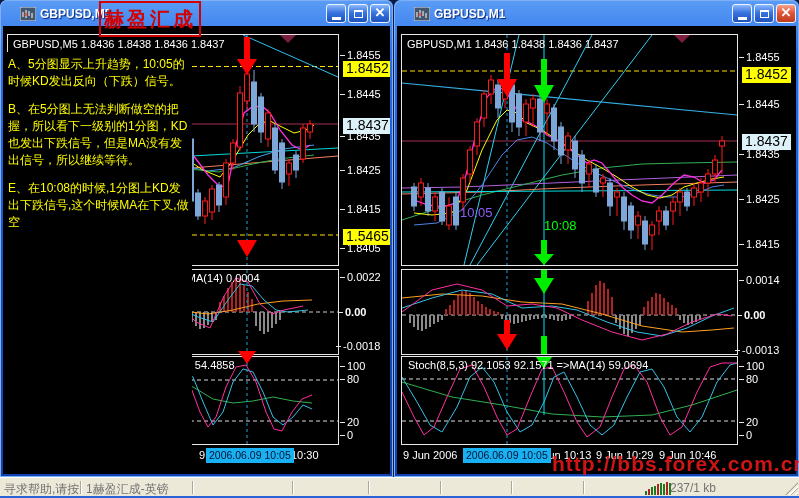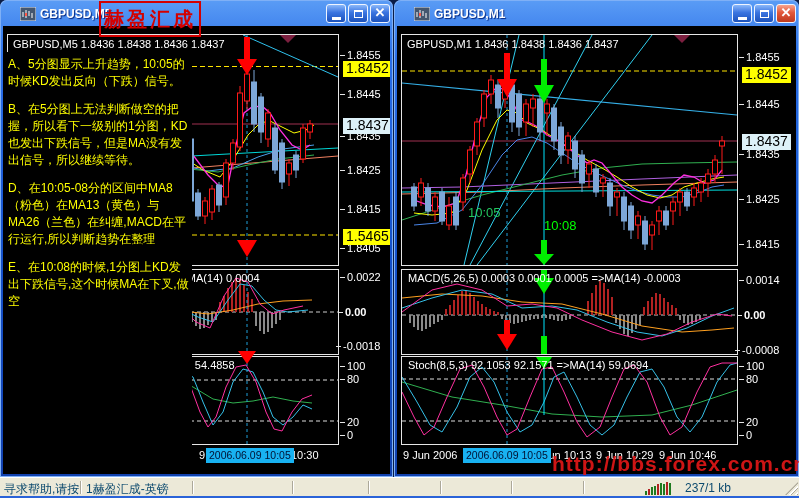--- a/index.html
+++ b/index.html
@@ -34,32 +34,32 @@
            padding:0 3px;white-space:nowrap;z-index:4;}
   .bold{font-weight:bold;}
   
   .notes{position:absolute;left:0;top:26px;width:189px;height:419px;background:#000;z-index:20;
          color:#ffff00;font-size:12px;line-height:17px;padding:4px 3px 0 5px;box-sizing:border-box;}
   .notes p{margin:0 0 11px 0;}
   
   .tri-dn{position:absolute;width:0;height:0;border-left:9px solid transparent;
           border-right:9px solid transparent;border-top:13px solid #ff0000;z-index:6;}
   
-  .mark1005{position:absolute;color:#22c55e;font-size:13px;z-index:5;padding-left:8px;}
+  .mark1005{position:absolute;color:#8b5cf6;font-size:13px;z-index:5;}
   .mark1008{position:absolute;color:#00ff00;font-size:13px;z-index:5;}
   
   .wm-title{position:absolute;left:99px;top:1px;z-index:30;border:2px solid #d40000;color:#d40000;
             font-weight:bold;font-size:20px;letter-spacing:3px;line-height:24px;padding:4px 3px;
             font-family:"Liberation Serif",serif;pointer-events:none;}
   .wm-url{position:absolute;left:552px;top:452px;z-index:40;color:#e01717;font-weight:bold;
           font-size:21px;letter-spacing:1px;opacity:.92;pointer-events:none;}
   
   .sbar{position:absolute;left:0;top:477px;width:799px;height:21px;background:#ece9d8;
         border-top:1px solid #ffffff;box-sizing:border-box;}
-  .sbar .cell{position:absolute;top:3px;color:#0c4a6e;font-size:12px;white-space:nowrap;}
+  .sbar .cell{position:absolute;top:3px;color:#737373;font-size:12px;white-space:nowrap;}
   .sb-sep{position:absolute;top:3px;width:1px;height:13px;background:#aca899;border-right:1px solid #fff;}
   .grip{position:absolute;right:1px;bottom:3px;width:13px;height:13px;
         background:repeating-linear-gradient(135deg,#fff 0 1px,#aca899 1px 2px,transparent 2px 4px);
         clip-path:polygon(100% 0,100% 100%,0 100%);}
   .bluestrip{position:absolute;left:0;bottom:0;width:799px;height:2px;background:#2a63d8;}
 </style>
 </head>
 <body>
 
 <div class="app">
@@ -178,21 +178,20 @@
       <div class="plabel" style="left:344px;top:403px;">0</div>
 
       <div class="axis-lbl" style="left:171px;top:423px;">0</div>
       <div class="axis-lbl" style="left:196px;top:423px;">9</div>
       <div class="axis-hl" style="left:203px;top:422px;">2006.06.09 10:05</div>
       <div class="axis-lbl" style="left:288px;top:423px;">10:30</div>
 
       <div class="notes">
         <p>A、5分图显示上升趋势，10:05的时候KD发出反向（下跌）信号。</p>
         <p>B、在5分图上无法判断做空的把握，所以看下一级别的1分图，KD也发出下跌信号，但是MA没有发出信号，所以继续等待。</p>
-        <p>D、在10:05-08分的区间中MA8（粉色）在MA13（黄色）与MA26（兰色）在纠缠,MACD在平行运行,所以判断趋势在整理</p>
         <p>E、在10:08的时候,1分图上KD发出下跌信号,这个时候MA在下叉,做空</p>
       </div>
     </div>
   </div>
 
   <div class="win" style="left:394px;top:0;width:405px;height:477px;">
     <div class="tb">
       <svg width="16" height="14">
           <rect x="0" y="0" width="16" height="14" fill="#44566e" stroke="#dfe7f5"></rect>
           <path d="M3,10V5 M6,11V3 M9,9V4 M12,11V6" stroke="#fff" stroke-width="1"></path>
@@ -304,21 +303,20 @@
           <polyline points="0,38 30,28 60,20 90,24 120,38 150,36 175,40 205,52 235,62 260,66 285,58 310,46 332,38" stroke="#35c0e8" fill="none"></polyline>
           <polyline points="0,42 30,20 55,14 80,20 105,36 130,34 155,38 180,50 210,62 240,70 265,64 290,52 315,44 330,46" stroke="#ff30a0" fill="none"></polyline>
           <path d="M105,0V84" stroke="#1f9fd8" stroke-width="1" stroke-dasharray="3,3"></path>
           <path d="M142,0V84" stroke="#00e5ff" stroke-width="1"></path>
           <rect x="102" y="50" width="6" height="14" fill="#ff0000"></rect>
           <polygon points="95,64 115,64 105,80" fill="#ff0000"></polygon>
           <rect x="139" y="0" width="6" height="8" fill="#00ee00"></rect>
           <polygon points="132,8 152,8 142,24" fill="#00ee00"></polygon>
           <rect x="139" y="66" width="6" height="18" fill="#00ee00"></rect>
         </svg>
-        <div class="lbl" style="left:6px;top:2px;">MACD(5,26,5) 0.0003 0.0001 0.0005  =&gt;MA(14) -0.0003</div>
       </div>
 
       <div class="pane" style="left:4px;top:330px;width:337px;height:89px;">
         <svg width="335" height="87" viewBox="0 0 335 87">
           <path d="M0,22H335 M0,64H335" stroke="#dddddd" stroke-width="1" stroke-dasharray="4,3"></path>
           <polyline points="0,25 50,40 100,48 150,57 200,60 250,58 290,48 320,38 335,33" stroke="#30b050" fill="none"></polyline>
           <polyline points="0,20 15,45 28,68 40,75 55,50 68,20 80,10 92,25 105,55 118,75 130,68 142,45 152,20 162,15 175,40 188,68 200,78 212,68 225,40 238,15 250,12 262,30 275,60 288,75 300,60 315,25 328,8 335,6" stroke="#35c0e8" fill="none"></polyline>
           <polyline points="0,35 12,60 22,78 32,70 45,40 58,12 70,8 82,30 95,60 105,78 115,72 128,40 140,12 150,10 162,35 175,65 185,80 198,70 210,40 222,12 232,8 245,25 258,60 268,78 280,70 295,35 308,10 320,6 335,6" stroke="#ff30a0" fill="none"></polyline>
           <path d="M105,0V87" stroke="#1f9fd8" stroke-width="1" stroke-dasharray="3,3"></path>
           <path d="M142,0V58" stroke="#00e5ff" stroke-width="1"></path>
@@ -329,21 +327,21 @@
 
       <div class="plabel" style="left:349px;top:25px;">1.8455</div>
       <div class="tag" style="left:345px;top:41px;">1.8452</div>
       <div class="plabel" style="left:349px;top:72px;">1.8445</div>
       <div class="tag cur" style="left:345px;top:108px;">1.8437</div>
       <div class="plabel" style="left:349px;top:122px;">1.8435</div>
       <div class="plabel" style="left:349px;top:167px;">1.8425</div>
       <div class="plabel" style="left:349px;top:212px;">1.8415</div>
       <div class="plabel" style="left:349px;top:248px;">0.0014</div>
       <div class="plabel bold" style="left:347px;top:283px;">0.00</div>
-      <div class="plabel" style="left:345px;top:318px;">-0.0008</div>
+      <div class="plabel" style="left:345px;top:318px;">-0.0013</div>
       <div class="plabel" style="left:349px;top:334px;">100</div>
       <div class="plabel" style="left:349px;top:347px;">80</div>
       <div class="plabel" style="left:349px;top:390px;">20</div>
       <div class="plabel" style="left:349px;top:403px;">0</div>
 
       <div class="axis-lbl" style="left:6px;top:423px;">9 Jun 2006</div>
       <div class="axis-hl" style="left:66px;top:422px;">2006.06.09 10:05</div>
       <div class="axis-lbl" style="left:146px;top:423px;">Jun 10:13</div>
       <div class="axis-lbl" style="left:199px;top:423px;">9 Jun 10:29</div>
       <div class="axis-lbl" style="left:262px;top:423px;">9 Jun 10:46</div>
@@ -366,18 +364,18 @@
       <rect x="0" y="9" width="2" height="4" fill="#1f7a1f"></rect>
         <rect x="3" y="7" width="2" height="6" fill="#b22222"></rect>
       <rect x="6" y="5" width="2" height="8" fill="#1f7a1f"></rect>
         <rect x="9" y="4" width="2" height="9" fill="#1f7a1f"></rect>
       <rect x="12" y="2" width="2" height="11" fill="#b22222"></rect>
         <rect x="15" y="1" width="2" height="12" fill="#1f7a1f"></rect>
       <rect x="18" y="2" width="2" height="11" fill="#1f7a1f"></rect>
         <rect x="21" y="0" width="2" height="13" fill="#b22222"></rect>
       <rect x="24" y="1" width="2" height="12" fill="#1f7a1f"></rect>
     </svg>
-    <div class="cell" style="left:685px;">237/1 kb</div>
+    <div class="cell" style="left:670px;">237/1 kb</div>
     <div class="grip"></div>
     <div class="bluestrip"></div>
   </div>
 
 </div>
 
 </body></html>

